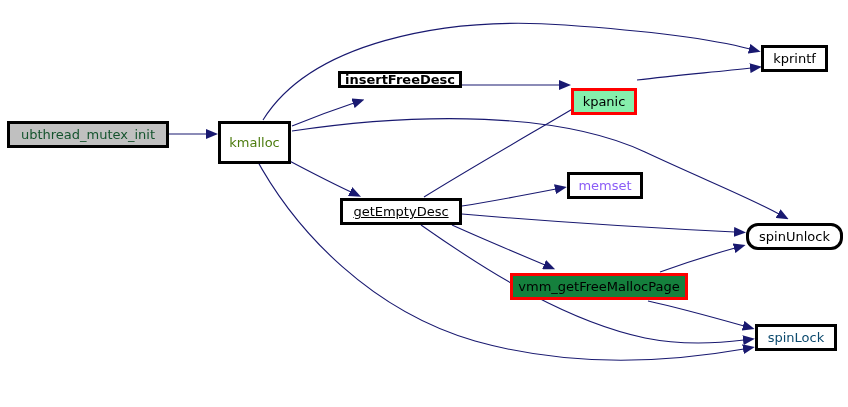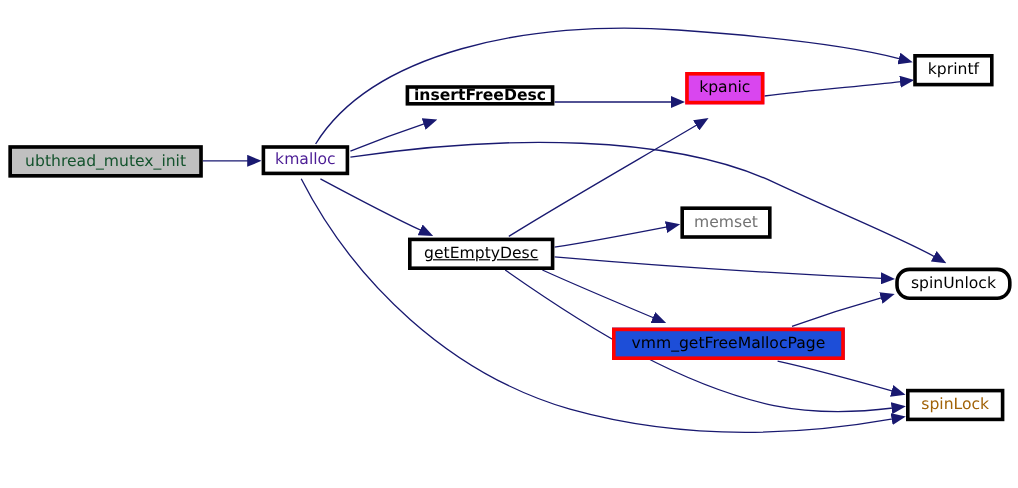--- a/index.html
+++ b/index.html
@@ -48,23 +48,23 @@
         <path d="M462,206 C494,201 525,195 556,189" class="edge" stroke="#191970" marker-end="url(#arrowhead)"></path>
         <path d="M462,214 C555,222 650,228 735,232" class="edge" stroke="#191970" marker-end="url(#arrowhead)"></path>
         <path d="M452,225 C483,239 514,252 545,265" class="edge" stroke="#191970" marker-end="url(#arrowhead)"></path>
         <path d="M421,225 C495,277 570,322 645,338 C680,345 712,344 744,340" class="edge" stroke="#191970" marker-end="url(#arrowhead)"></path>
         <path d="M660,272 C685,263 710,255 735,248" class="edge" stroke="#191970" marker-end="url(#arrowhead)"></path>
         <path d="M648,301 C680,308 712,317 744,326" class="edge" stroke="#191970" marker-end="url(#arrowhead)"></path>
       </g>
   </svg>
   <div id="node-layer">
       <div class="node" style="left: 7px; top: 121px; width: 162px; height: 27px; background: rgb(192, 192, 192); border-color: rgb(0, 0, 0); color: #14532d;">ubthread_mutex_init</div>
-      <div class="node" style="left: 218px; top: 121px; width: 73px; height: 25px; background: rgb(255, 255, 255); border-color: rgb(0, 0, 0); color: #4c1d95;">kmalloc</div>
+      <div class="node" style="left: 218px; top: 121px; width: 73px; height: 43px; background: rgb(255, 255, 255); border-color: rgb(0, 0, 0); color: #4d7c0f;">kmalloc</div>
       <div class="node" style="left: 338px; top: 71px; width: 124px; height: 17px; background: rgb(255, 255, 255); border-color: rgb(0, 0, 0); color: rgb(0, 0, 0); font-weight: bold;">insertFreeDesc</div>
-      <div class="node" style="left: 571px; top: 60px; width: 66px; height: 27px; background: #d946ef; border-color: rgb(255, 0, 0); color: rgb(0, 0, 0);">kpanic</div>
+      <div class="node" style="left: 571px; top: 88px; width: 66px; height: 27px; background: #86efac; border-color: rgb(255, 0, 0); color: rgb(0, 0, 0);">kpanic</div>
       <div class="node" style="left: 761px; top: 45px; width: 67px; height: 27px; background: rgb(255, 255, 255); border-color: rgb(0, 0, 0); color: rgb(0, 0, 0);">kprintf</div>
       <div class="node" style="left: 340px; top: 198px; width: 122px; height: 27px; background: rgb(255, 255, 255); border-color: rgb(0, 0, 0); color: rgb(0, 0, 0); text-decoration: underline;">getEmptyDesc</div>
-      <div class="node" style="left: 567px; top: 172px; width: 76px; height: 27px; background: rgb(255, 255, 255); border-color: rgb(0, 0, 0); color: #737373;">memset</div>
+      <div class="node" style="left: 567px; top: 172px; width: 76px; height: 27px; background: rgb(255, 255, 255); border-color: rgb(0, 0, 0); color: #8b5cf6;">memset</div>
       <div class="node" style="left: 746px; top: 223px; width: 97px; height: 27px; background: rgb(255, 255, 255); border-color: rgb(0, 0, 0); color: rgb(0, 0, 0); border-radius: 12px;">spinUnlock</div>
-      <div class="node" style="left: 510px; top: 273px; width: 194px; height: 27px; background: #1d4ed8; border-color: rgb(255, 0, 0); color: rgb(0, 0, 0);">vmm_getFreeMallocPage</div>
-      <div class="node" style="left: 755px; top: 324px; width: 82px; height: 27px; background: rgb(255, 255, 255); border-color: rgb(0, 0, 0); color: #a16207;">spinLock</div>
+      <div class="node" style="left: 510px; top: 273px; width: 178px; height: 27px; background: #15803d; border-color: rgb(255, 0, 0); color: rgb(0, 0, 0);">vmm_getFreeMallocPage</div>
+      <div class="node" style="left: 755px; top: 324px; width: 82px; height: 27px; background: rgb(255, 255, 255); border-color: rgb(0, 0, 0); color: #0c4a6e;">spinLock</div>
     </div>
 </div>
 
 </body></html>

